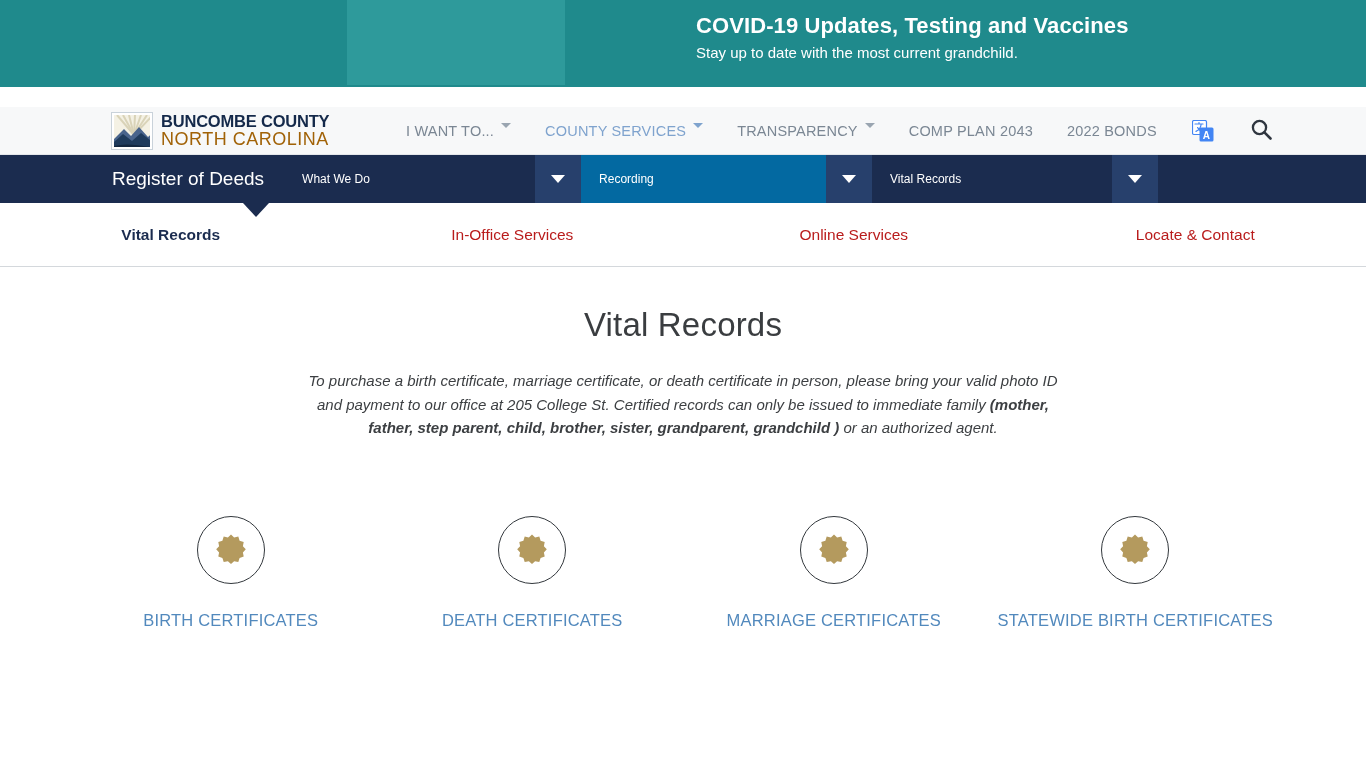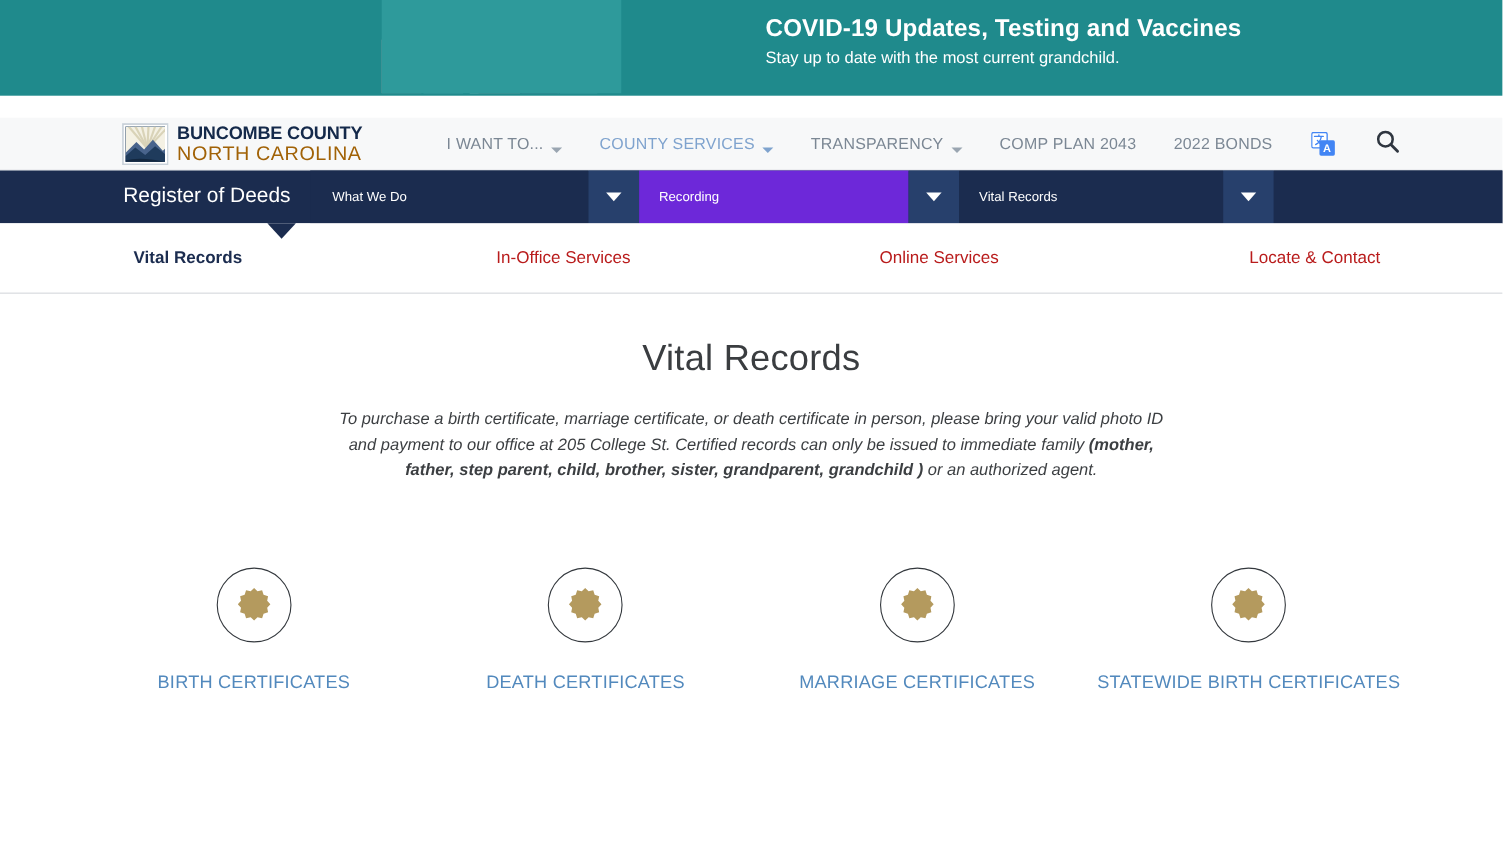--- a/index.html
+++ b/index.html
@@ -84,21 +84,21 @@
   .navlinks {
     position: absolute;
     left: 406px; top: 0;
     height: 48px;
     display: flex;
     align-items: center;
     gap: 0;
   }
   .navlink {
     display: flex;
-    align-items: flex-end;
+    align-items: flex-start;
     gap: 7px;
     font-size: 14.5px;
     color: #7b8794;
     letter-spacing: .2px;
     white-space: nowrap;
     cursor: pointer;
     padding-right: 34px;
   }
   .navlink.active { color: #7fa3ce; }
   .caret-down {
@@ -141,21 +141,21 @@
   }
   .crumb-seg {
     display: flex;
     align-items: center;
     font-size: 12px;
     color: #ffffff;
     white-space: nowrap;
     cursor: pointer;
   }
   .crumb-seg.lvl1 { width: 253px; padding-left: 20px; background: #1b2c4f; }
-  .crumb-seg.lvl2 { width: 245px; padding-left: 18px; background: #6d28d9; }
+  .crumb-seg.lvl2 { width: 245px; padding-left: 18px; background: #0369a1; }
   .crumb-seg.lvl3 { width: 240px; padding-left: 18px; background: #1b2c4f; }
   .crumb-arrow {
     width: 46px;
     display: flex;
     align-items: center;
     justify-content: center;
     background: #27406c;
     cursor: pointer;
   }
   .crumb-arrow .tri {

